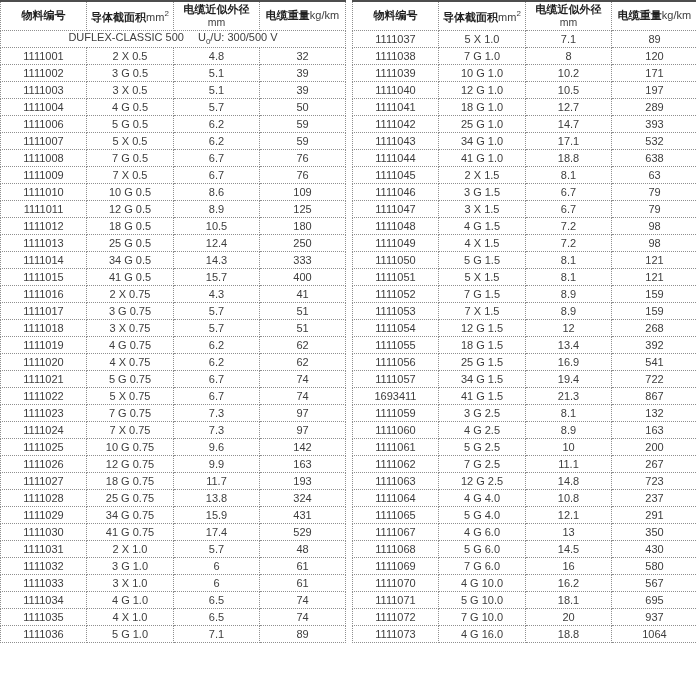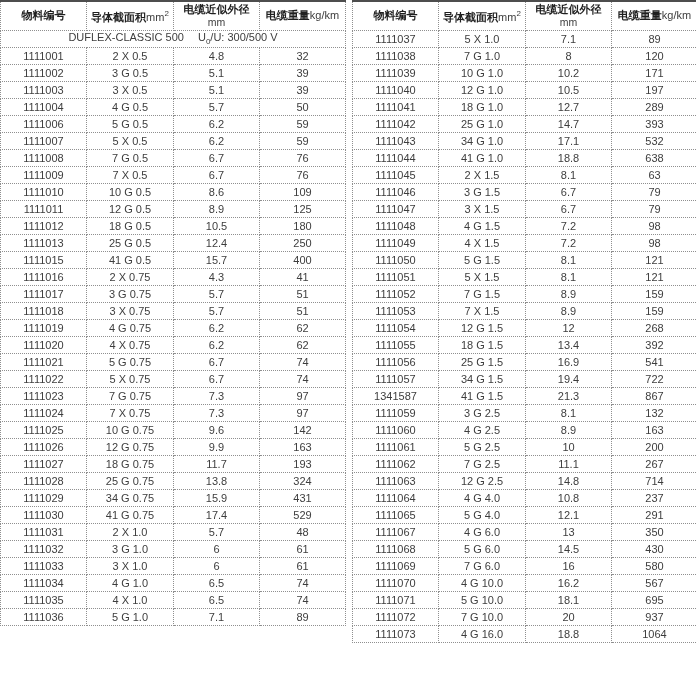--- a/index.html
+++ b/index.html
@@ -164,20 +164,26 @@
           <td>180</td>
         </tr>
 
         <tr>
           <td>1111013</td>
           <td>25 G 0.5</td>
           <td>12.4</td>
           <td>250</td>
         </tr>
 
+        <tr>
+          <td>1111014</td>
+          <td>34 G 0.5</td>
+          <td>14.3</td>
+          <td>333</td>
+        </tr>
 
         <tr>
           <td>1111015</td>
           <td>41 G 0.5</td>
           <td>15.7</td>
           <td>400</td>
         </tr>
 
         <tr>
           <td>1111016</td>
@@ -486,21 +492,21 @@
         </tr>
 
         <tr>
           <td>1111057</td>
           <td>34 G 1.5</td>
           <td>19.4</td>
           <td>722</td>
         </tr>
 
         <tr>
-          <td>1341587</td>
+          <td>1693411</td>
           <td>41 G 1.5</td>
           <td>21.3</td>
           <td>867</td>
         </tr>
 
         <tr>
           <td>1111059</td>
           <td>3 G 2.5</td>
           <td>8.1</td>
           <td>132</td>
@@ -524,21 +530,21 @@
           <td>1111062</td>
           <td>7 G 2.5</td>
           <td>11.1</td>
           <td>267</td>
         </tr>
 
         <tr>
           <td>1111063</td>
           <td>12 G 2.5</td>
           <td>14.8</td>
-          <td>714</td>
+          <td>723</td>
         </tr>
 
         <tr>
           <td>1111064</td>
           <td>4 G 4.0</td>
           <td>10.8</td>
           <td>237</td>
         </tr>
 
         <tr>

